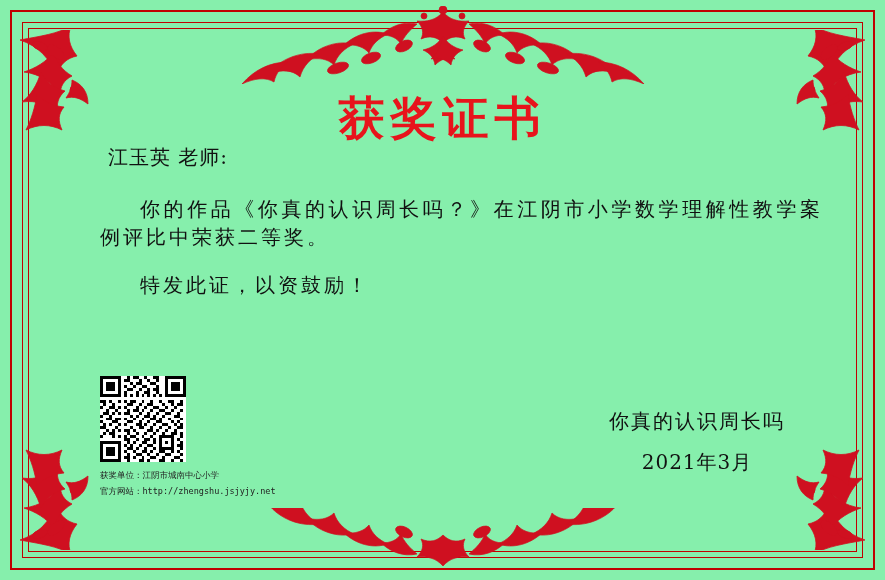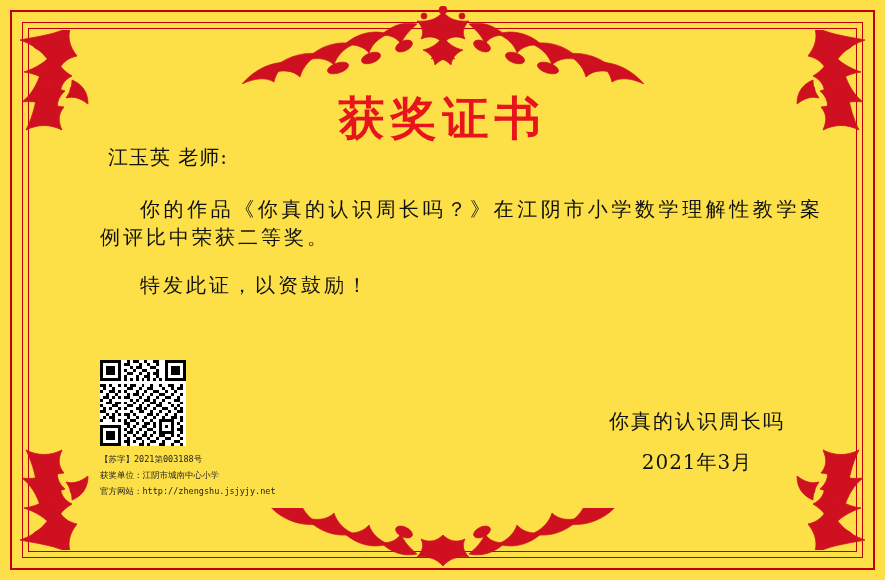--- a/index.html
+++ b/index.html
@@ -10,21 +10,21 @@
   body {
     width: 885px;
     height: 580px;
     font-family: "Liberation Sans", sans-serif;
     overflow: hidden;
   }
   .certificate {
     position: relative;
     width: 885px;
     height: 580px;
-    background: #fde047;
+    background: #86efac;
     box-sizing: border-box;
     padding-left: 31px;
   }
   
   .frame-outer {
     position: absolute;
     left: 10px;
     top: 10px;
     right: 10px;
     bottom: 10px;
@@ -489,21 +489,20 @@
           <rect x="21" y="27" width="1" height="1"></rect>
             <rect x="25" y="27" width="2" height="1"></rect>
           <rect x="9" y="28" width="1" height="1"></rect>
             <rect x="13" y="28" width="2" height="1"></rect>
           <rect x="16" y="28" width="1" height="1"></rect>
             <rect x="20" y="28" width="2" height="1"></rect>
           <rect x="24" y="28" width="1" height="1"></rect>
             <rect x="27" y="28" width="1" height="1"></rect>
         </g>
       </svg>
-      <div class="fineprint">【苏字】2021第003188号</div>
       <div class="fineprint">获奖单位：江阴市城南中心小学</div>
       <div class="fineprint">官方网站：http://zhengshu.jsjyjy.net</div>
     </div>
 
     <div class="signature">
       <div class="sig-org">你真的认识周长吗</div>
       <div class="sig-date">2021年3月</div>
     </div>
 
   </div>

